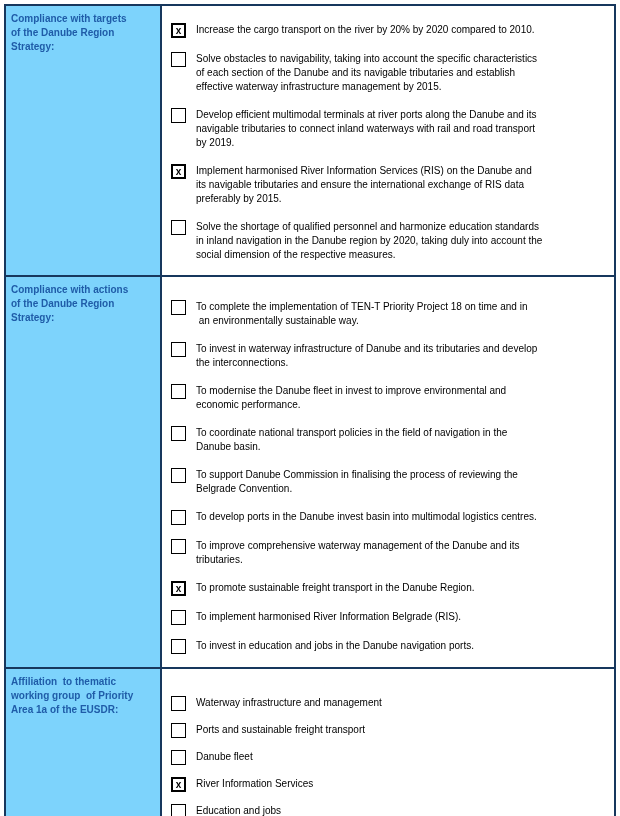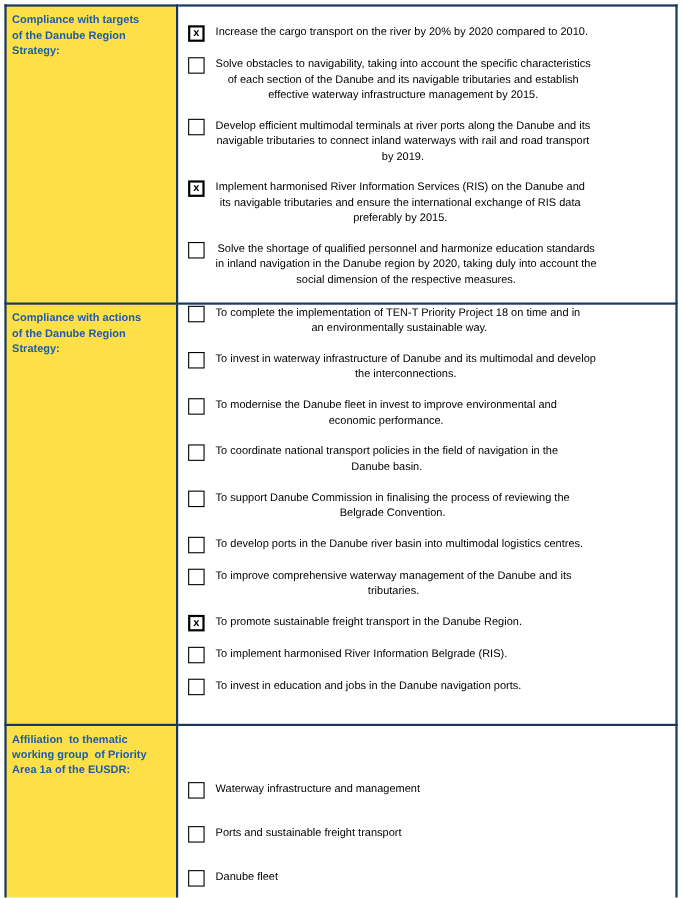--- a/index.html
+++ b/index.html
@@ -12,46 +12,46 @@
     position:absolute; left:4px; top:4px;
     width:612px; height:808px;
     border-collapse:collapse; table-layout:fixed;
   }
   td {
     border:2px solid #17375D;
     vertical-align:top;
     box-sizing:border-box;
   }
   td.hdr-cell {
-    background:#fde047;
+    background:#7dd3fc;
     padding:6px 3px 0 5px;
   }
   .hdr-text {
     color:#1F5CA8; font-weight:bold;
     font-size:10px; line-height:14px;
     white-space:pre-wrap;
   }
   td.items-cell { background:#ffffff; padding:0 4px 0 9px; }
   td.pt1 { padding-top:16px; }
-  td.pt2 { }
+  td.pt2 { padding-top:22px; }
   td.pt3 { padding-top:26px; }
   .item { display:flex; margin-bottom:13px; }
-  .row3 .item { margin-bottom:11px;margin-top:24px; }
+  .row3 .item { margin-bottom:11px; }
   .cb {
     box-sizing:border-box; flex:none;
     width:15px; height:15px; margin:1px 10px 0 0;
     border:1.5px solid #000; background:#fff;
     display:flex; align-items:center; justify-content:center;
     cursor:default;
   }
   .cb.checked { border-width:2px; }
   .mark { font-weight:bold; font-size:10px; line-height:1; color:#000; }
   .txt {
     font-size:10px; line-height:14px; padding-top:1px;
-    white-space:pre-wrap; color:#000;text-align:center;
+    white-space:pre-wrap; color:#000;
   }
 </style>
 </head>
 <body>
 
 <table class="form">
   <colgroup>
       <col style="width:156px">
       <col>
     </colgroup>
@@ -116,21 +116,21 @@
         <span class="cb">
               <span class="mark"></span>
             </span>
         <span class="txt">To complete the implementation of TEN-T Priority Project 18 on time and in
  an environmentally sustainable way.</span>
       </div>
       <div class="item">
         <span class="cb">
               <span class="mark"></span>
             </span>
-        <span class="txt">To invest in waterway infrastructure of Danube and its multimodal and develop
+        <span class="txt">To invest in waterway infrastructure of Danube and its tributaries and develop
 the interconnections.</span>
       </div>
       <div class="item">
         <span class="cb">
               <span class="mark"></span>
             </span>
         <span class="txt">To modernise the Danube fleet in invest to improve environmental and
 economic performance.</span>
       </div>
       <div class="item">
@@ -144,21 +144,21 @@
         <span class="cb">
               <span class="mark"></span>
             </span>
         <span class="txt">To support Danube Commission in finalising the process of reviewing the
 Belgrade Convention.</span>
       </div>
       <div class="item">
         <span class="cb">
               <span class="mark"></span>
             </span>
-        <span class="txt">To develop ports in the Danube river basin into multimodal logistics centres.</span>
+        <span class="txt">To develop ports in the Danube invest basin into multimodal logistics centres.</span>
       </div>
       <div class="item">
         <span class="cb">
               <span class="mark"></span>
             </span>
         <span class="txt">To improve comprehensive waterway management of the Danube and its
 tributaries.</span>
       </div>
       <div class="item">
         <span class="cb checked">

